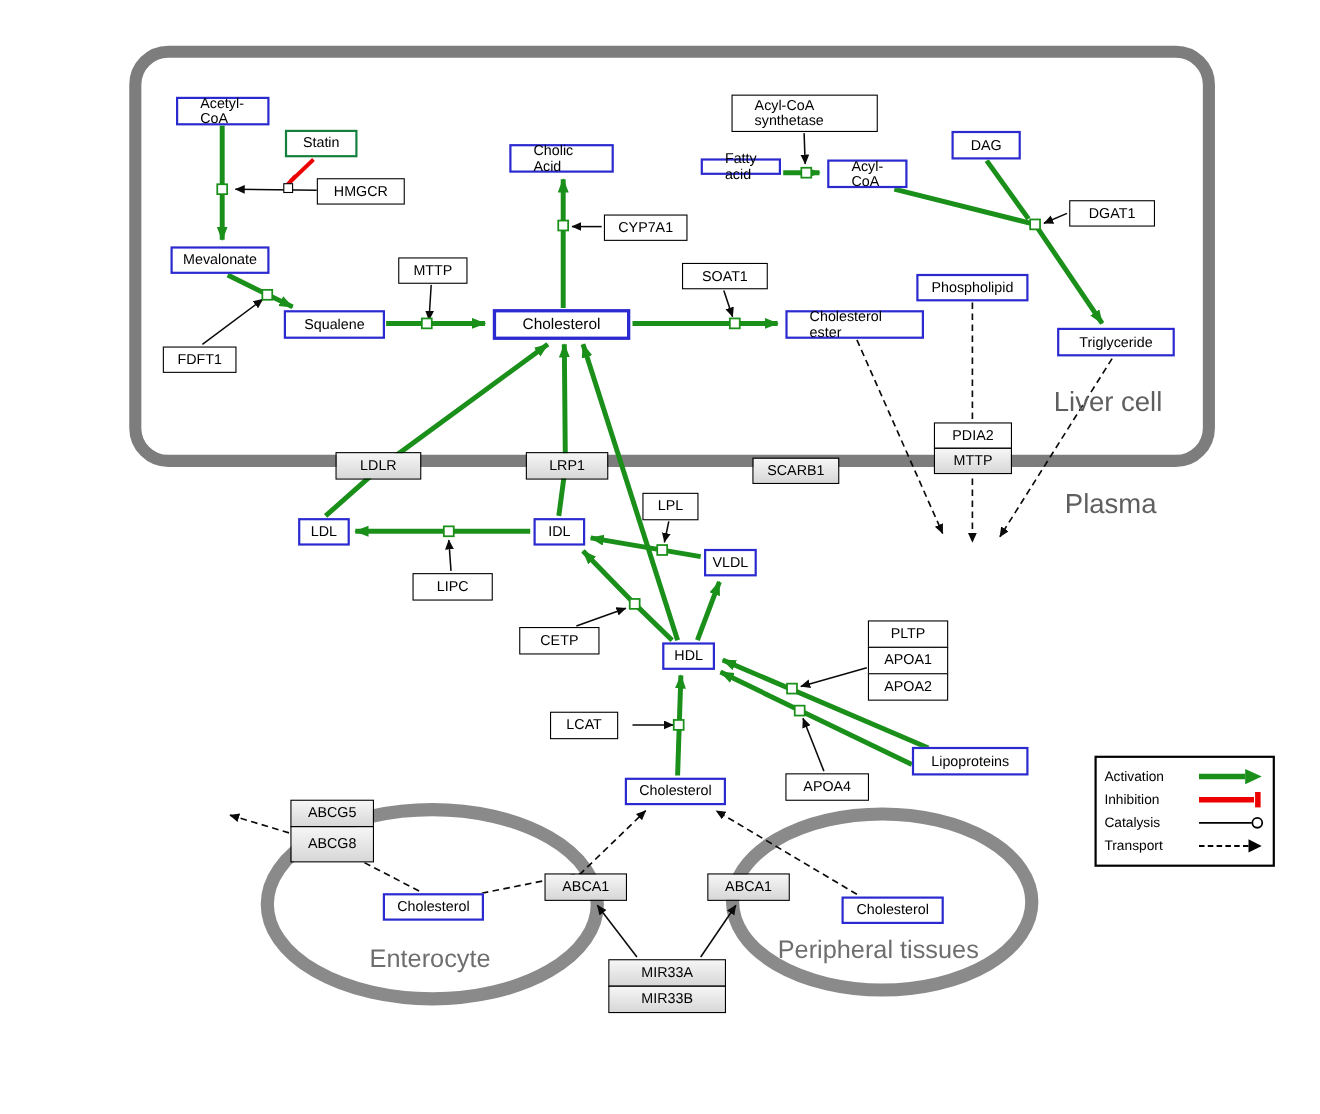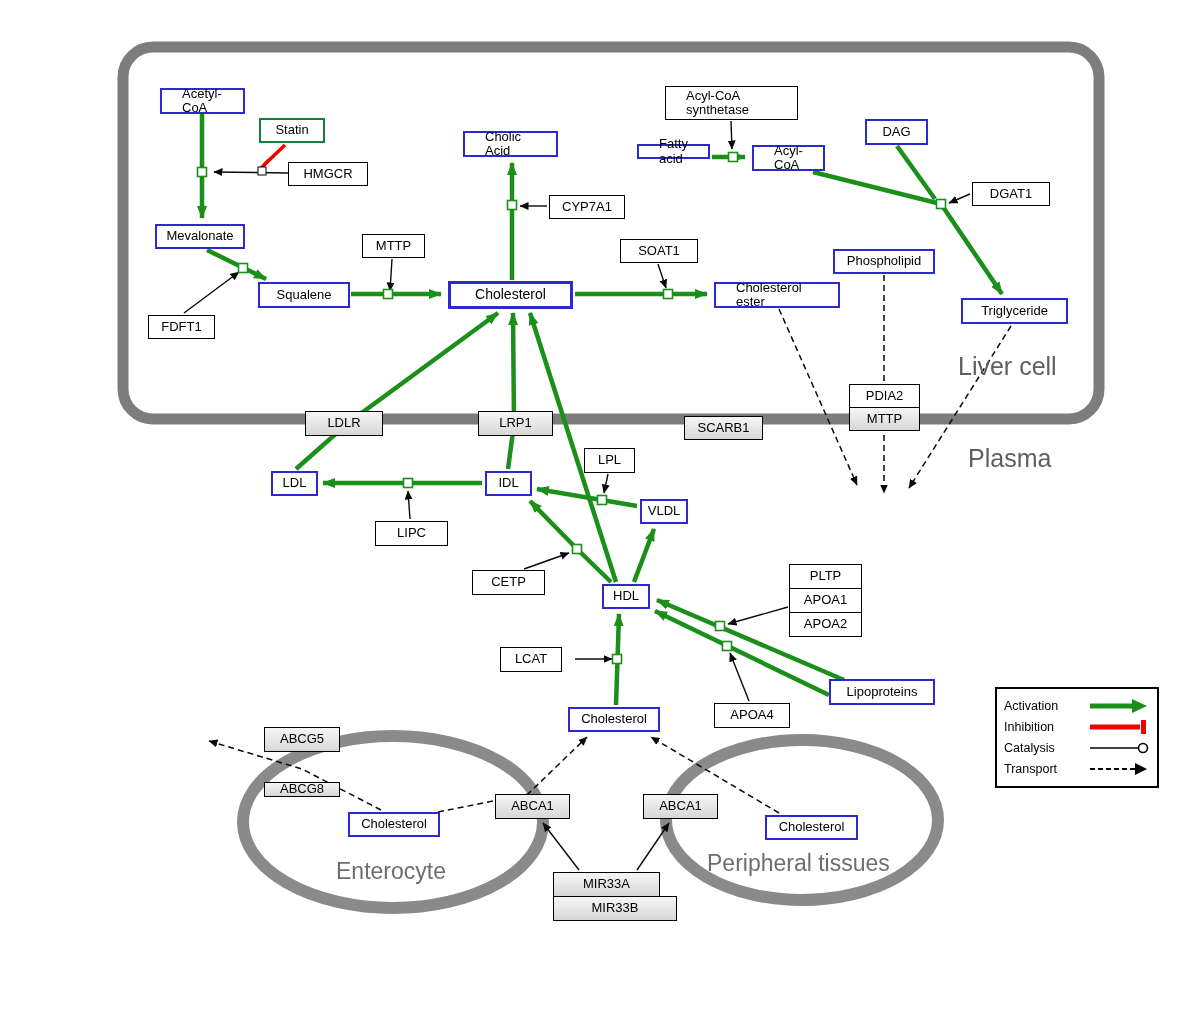--- a/index.html
+++ b/index.html
@@ -151,27 +151,27 @@
   <div class="node" style="left:500px;top:647px;width:62px;height:25px">LCAT</div>
   <div class="node" style="left:789px;top:564px;width:73px;height:25px">PLTP</div>
   <div class="node" style="left:789px;top:588px;width:73px;height:25px">APOA1</div>
   <div class="node" style="left:789px;top:612px;width:73px;height:25px">APOA2</div>
   <div class="node" style="left:714px;top:703px;width:76px;height:25px">APOA4</div>
   <div class="node metab" style="left:829px;top:679px;width:106px;height:26px">Lipoproteins</div>
   <div class="node metab" style="left:568px;top:707px;width:92px;height:25px">Cholesterol</div>
 
 
   <div class="node gray" style="left:264px;top:727px;width:76px;height:25px">ABCG5</div>
-  <div class="node gray" style="left:264px;top:782px;width:76px;height:15px">ABCG8</div>
+  <div class="node gray" style="left:264px;top:751px;width:76px;height:33px">ABCG8</div>
   <div class="node metab" style="left:348px;top:812px;width:92px;height:25px">Cholesterol</div>
   <div class="node gray" style="left:495px;top:794px;width:75px;height:25px">ABCA1</div>
   <div class="node gray" style="left:643px;top:794px;width:75px;height:25px">ABCA1</div>
   <div class="node metab" style="left:765px;top:815px;width:93px;height:25px">Cholesterol</div>
   <div class="node gray" style="left:553px;top:872px;width:107px;height:25px">MIR33A</div>
-  <div class="node gray" style="left:553px;top:896px;width:124px;height:25px">MIR33B</div>
+  <div class="node gray" style="left:553px;top:896px;width:107px;height:25px">MIR33B</div>
 
   <div class="comp-label" style="left:958px;top:352px;font-size:25px">Liver cell</div>
   <div class="comp-label" style="left:968px;top:444px;font-size:25px">Plasma</div>
   <div class="comp-label" style="left:336px;top:858px;color:#6e6e6e">Enterocyte</div>
   <div class="comp-label" style="left:707px;top:850px;color:#6e6e6e">Peripheral tissues</div>
 
   <div id="legend">
     <div class="legend-row">
       <span class="legend-label">Activation</span>
       <svg width="62" height="16">

